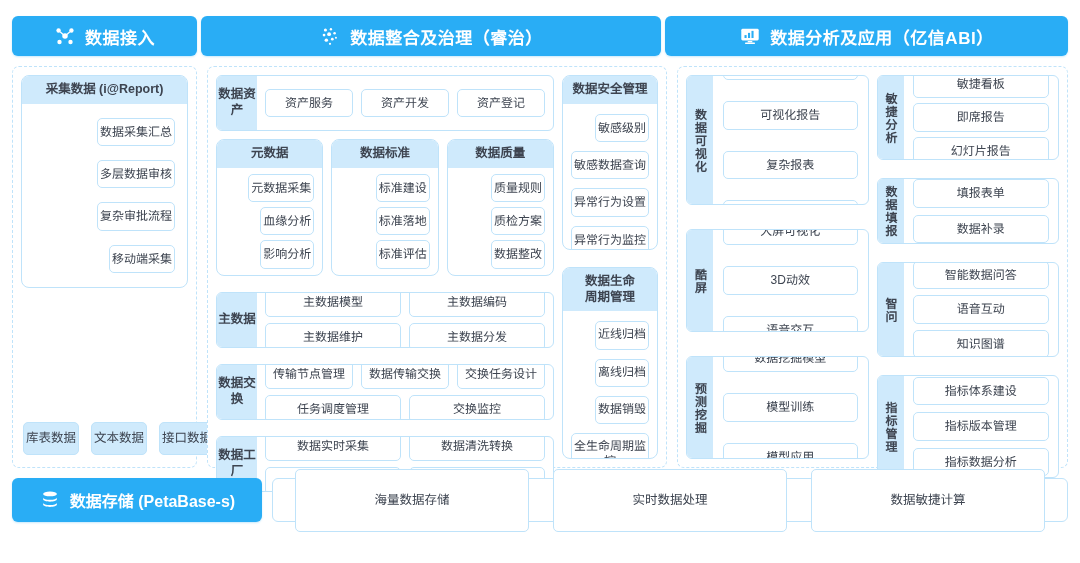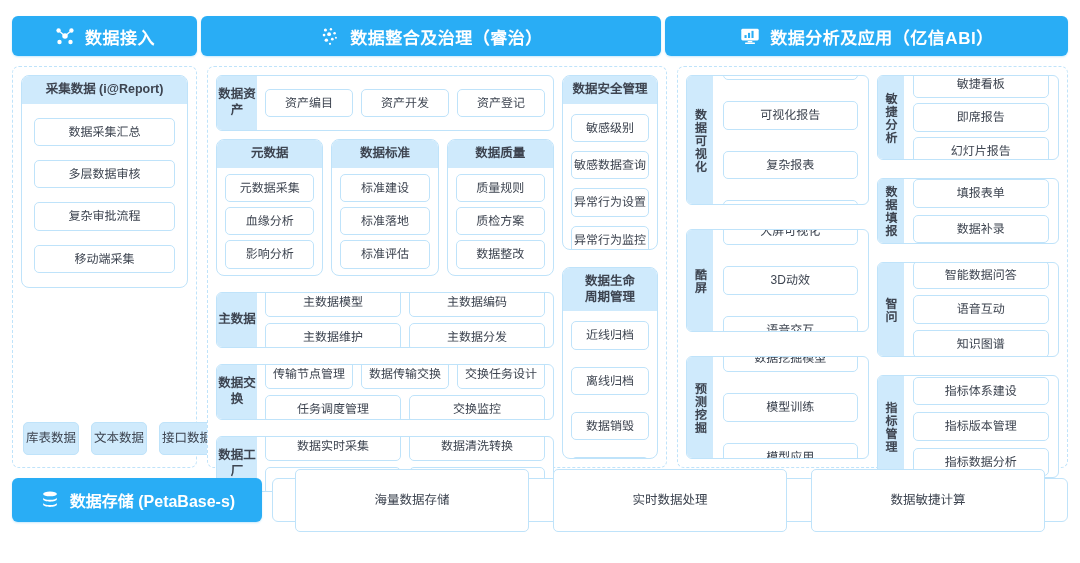--- a/index.html
+++ b/index.html
@@ -39,21 +39,21 @@
   
   .card {
     border: 1px solid #bfe3fa; border-radius: 8px; background: #fff;
     display: flex; flex-direction: column; overflow: hidden;
   }
   .card-head {
     background: #cfeafc; color: #3d4450;
     font-size: 12.5px; font-weight: bold; text-align: center;
     padding: 6px 2px; line-height: 1.25;
   }
-  .card-body { flex: 1 1 auto; display: flex; flex-direction: column; justify-content: center; gap: 7px; padding: 8px 9px; }
+  .card-body { flex: 1 1 auto; display: flex; flex-direction: column; justify-content: center; gap: 7px; padding: 8px 9px; align-items: flex-end; }
 
   .pill {
     border: 1px solid #bfe3fa; border-radius: 5px; background: #fff;
     font-size: 12px; text-align: center; color: #3d4450;
     padding: 6px 2px; line-height: 1.2; white-space: nowrap;
   }
   .pill-fill { background: #cfeafc; border-color: #bfe3fa; font-size: 12.5px; padding: 8px 2px; }
 
   
   .rowcard {
@@ -184,21 +184,21 @@
     </div>
 
     <div class="panel panel-2">
 
       <div class="mid-left">
 
         <div class="rowcard" style="flex:0 0 56px;justify-content:flex-end;">
           <div class="rowcard-label">数据资产</div>
           <div class="rowcard-body">
             <div class="rowline">
-              <div class="pill">资产编目</div>
+              <div class="pill">资产服务</div>
               <div class="pill">资产开发</div>
               <div class="pill">资产登记</div>
             </div>
           </div>
         </div>
 
         <div class="triple" style="flex:0 0 102px;">
           <div class="card">
             <div class="card-head">元数据</div>
             <div class="card-body" style="gap:5px;padding:6px 8px;">
@@ -287,21 +287,21 @@
           </div>
         </div>
 
         <div class="spacer-flex"></div>
 
         <div class="card" style="flex:0 0 192px;">
           <div class="card-head">
             <div>数据生命</div>
             <div>周期管理</div>
           </div>
-          <div class="card-body" style="gap:17px;padding:10px 8px;">
+          <div class="card-body" style="gap:9px;padding:10px 8px;font-family:Liberation Mono, monospace;">
             <div class="pill">近线归档</div>
             <div class="pill">离线归档</div>
             <div class="pill">数据销毁</div>
             <div class="pill" style="white-space:normal;line-height:1.25;">全生命周期监控</div>
           </div>
         </div>
       </div>
     </div>
 
     <div class="panel panel-3">

